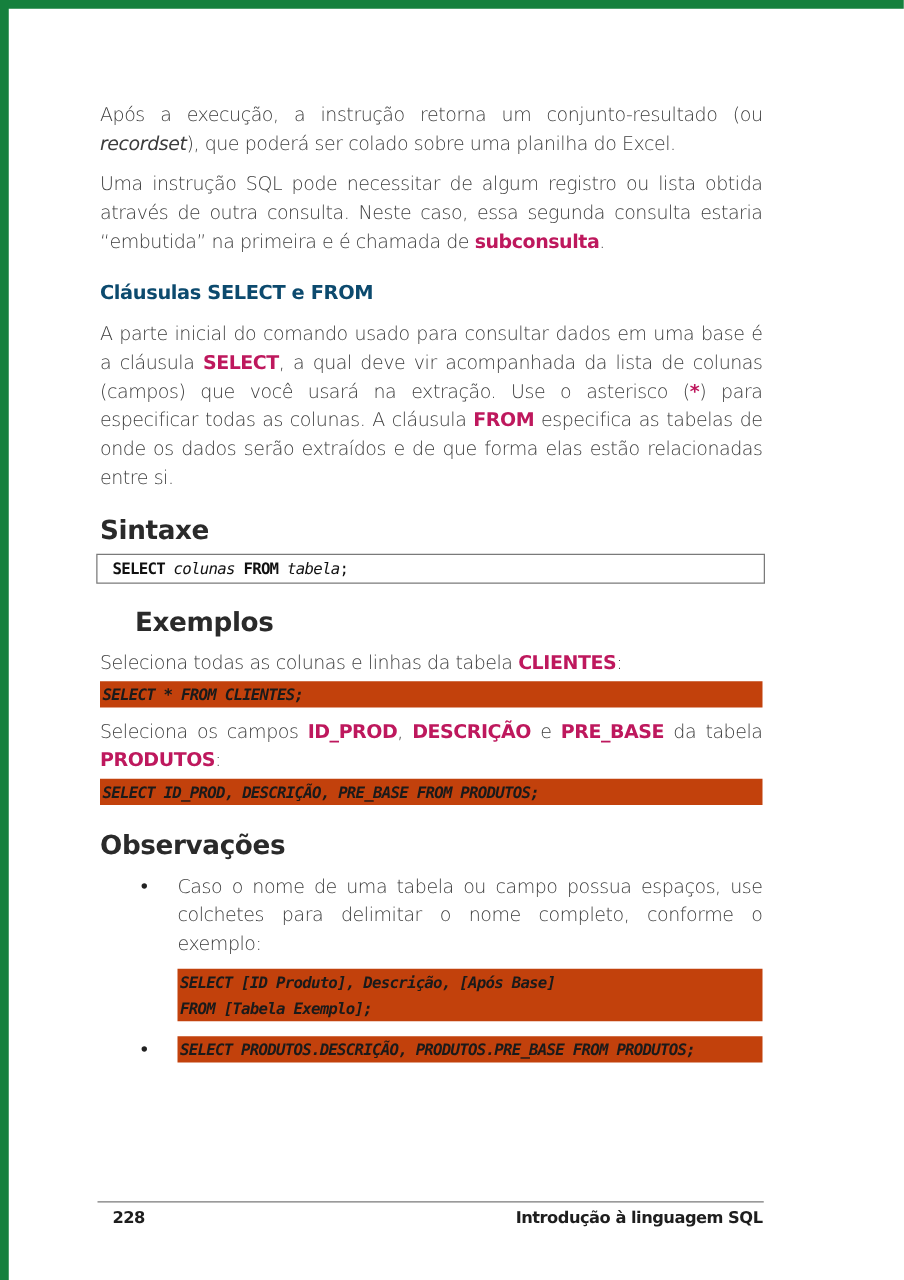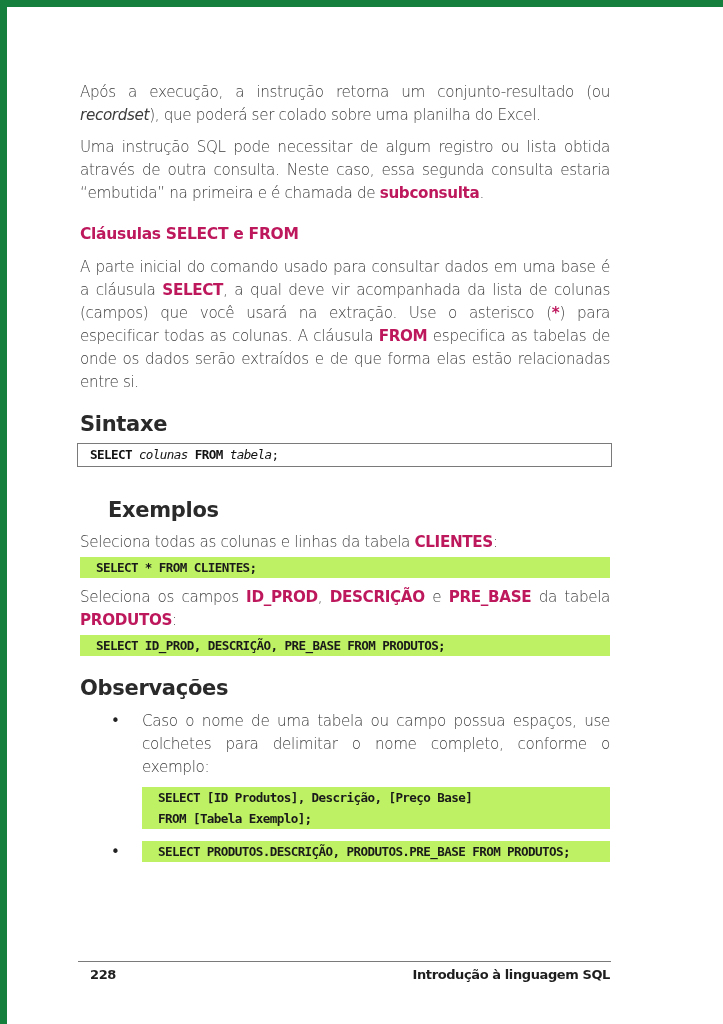--- a/index.html
+++ b/index.html
@@ -41,21 +41,21 @@
     }
     .p b, .p strong {
       font-weight: bold;
       color: #be185d;
     }
     .p i { font-style: italic; }
     .h-section {
       margin: 0;
       font-size: 15.5px;
       font-weight: bold;
-      color: #be185d;
+      color: #0c4a6e;
       line-height: 22px;
       letter-spacing: -0.3px;
     }
     .h-sub {
       margin: 0;
       font-size: 21px;
       color: #2a2a2a;
       line-height: 22px;
       letter-spacing: -0.3px;
     }
@@ -73,23 +73,24 @@
       line-height: 22px;
       padding-left: 7px;
       width: 521px;
       box-sizing: content-box;
       font-weight: normal;
       color: #111;
     }
     .code-bordered .kw { font-weight: bold; }
     .code-bordered .it { font-style: italic; font-weight: normal; }
     .code-gray {
-      background: #bef264;
+      background: #c2410c;
       line-height: 21px;
-      padding-left: 16px;
+      padding-left: 2px;
+      font-style: italic;
     }
     .code-gray .line { display: block; white-space: pre; }
     .bullet-item {
       position: relative;
       padding-left: 62px;
     }
     .bullet-dot {
       position: absolute;
       left: 31px;
       top: 0;
@@ -136,21 +137,21 @@
     </p>
 
     <h2 class="h-section" style="margin-bottom:11px;">Cláusulas SELECT e FROM</h2>
 
     <p class="p" style="margin-bottom:19px;">
       <span>A parte inicial do comando usado para consultar dados em uma base é a cláusula </span><b>SELECT</b><span>, a qual deve vir acompanhada da lista de colunas (campos) que você usará na extração. Use o asterisco (</span><b>*</b><span>) para especificar todas as colunas. A cláusula </span><b>FROM</b><span> especifica as tabelas de onde os dados serão extraídos e de que forma elas estão relacionadas entre si.</span>
     </p>
 
     <h3 class="h-sub" style="margin-bottom:8px;">Sintaxe</h3>
 
-    <div class="code-box code-bordered" style="margin-left:-3px; margin-bottom:32px;padding-left:12px;">
+    <div class="code-box code-bordered" style="margin-left:-3px; margin-bottom:20px;padding-left:12px;">
       <span class="kw">SELECT</span>
       <span class="it">colunas</span>
       <span class="kw">FROM</span>
       <span class="it">tabela</span><span>;</span>
     </div>
 
     <h3 class="h-sub" style="margin-bottom:10px;margin-left:28px;">Exemplos</h3>
 
     <p class="p" style="margin-bottom:3px;">
       <span>Seleciona todas as colunas e linhas da tabela </span><b>CLIENTES</b><span>:</span>
@@ -167,21 +168,21 @@
     <div class="code-box code-gray" style="margin-bottom:21px;">
       <span class="line">SELECT ID_PROD, DESCRIÇÃO, PRE_BASE FROM PRODUTOS;</span>
     </div>
 
     <h3 class="h-sub" style="margin-bottom:11px;">Observações</h3>
 
     <div class="bullet-item" style="margin-bottom:8px;">
       <span class="bullet-dot">•</span>
       <p class="p" style="margin-bottom:8px;">Caso o nome de uma tabela ou campo possua espaços, use colchetes para delimitar o nome completo, conforme o exemplo:</p>
       <div class="code-box code-gray">
-        <span class="line">SELECT [ID Produtos], Descrição, [Preço Base]</span>
+        <span class="line">SELECT [ID Produto], Descrição, [Após Base]</span>
         <span class="line">FROM [Tabela Exemplo];</span>
       </div>
     </div>
 
     <div class="bullet-item" style="margin-top:12px;">
       <span class="bullet-dot">•</span>
       <div class="code-box code-gray">
         <span class="line">SELECT PRODUTOS.DESCRIÇÃO, PRODUTOS.PRE_BASE FROM PRODUTOS;</span>
       </div>
     </div>

